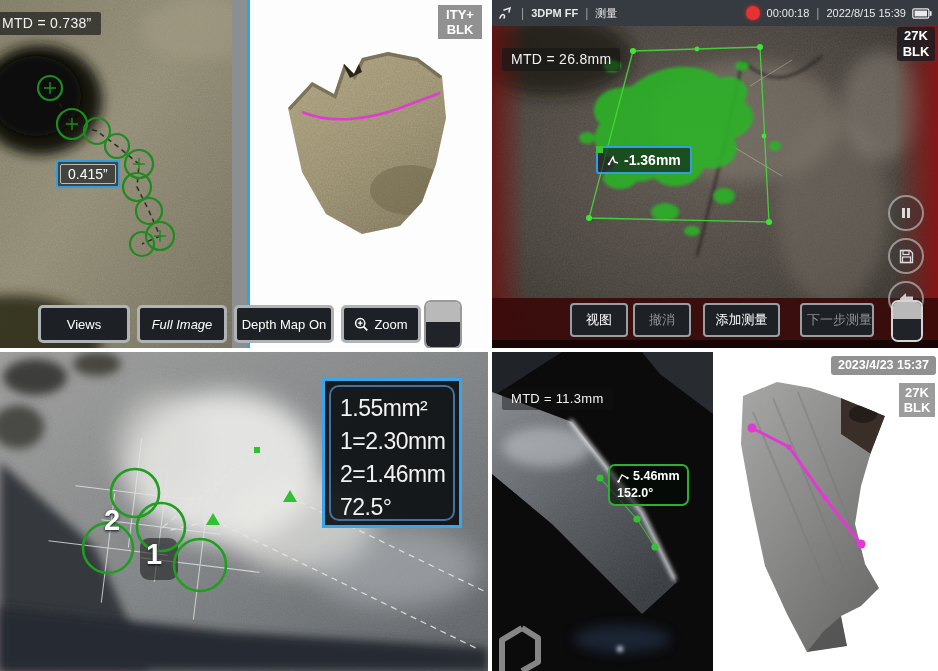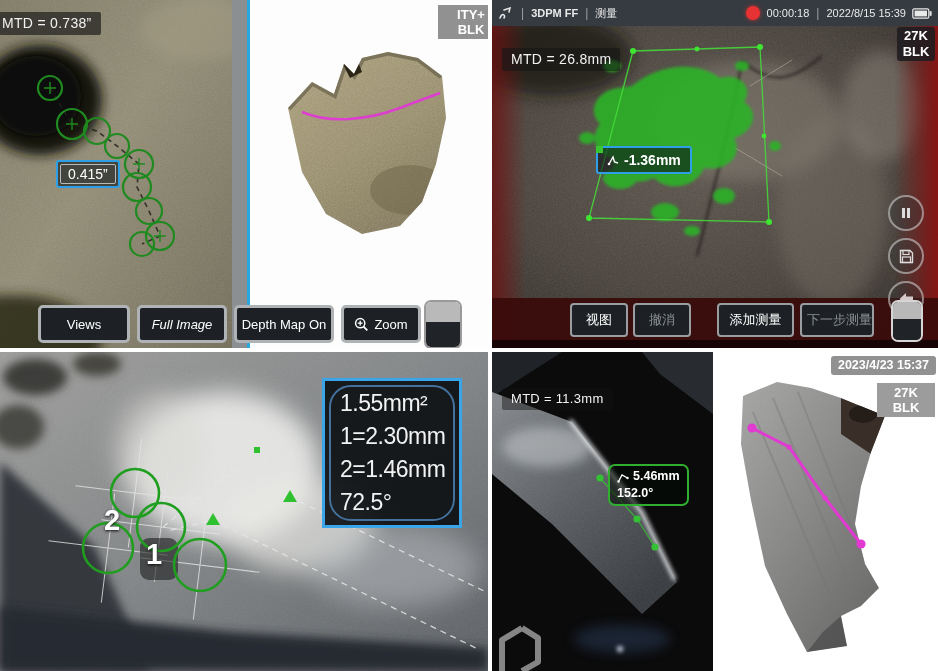--- a/index.html
+++ b/index.html
@@ -10,21 +10,21 @@
   #quadB{left:492px;top:0;width:446px;height:348px;background:#1a1412;}
   #quadC{left:0;top:352px;width:488px;height:319px;background:#555;}
   #quadD{left:492px;top:352px;width:446px;height:319px;background:#fff;}
   svg{display:block;}
   .abs{position:absolute;}
 
   
   .mtd{position:absolute;color:#f2f2f2;font-size:14px;letter-spacing:.3px;
        background:rgba(25,25,25,.68);padding:3px 9px 4px;border-radius:2px;white-space:nowrap;}
   .badge-gray{position:absolute;background:#919191;color:#fff;font-weight:bold;font-size:13px;
-       line-height:15px;text-align:center;border-radius:0;padding:2px 15px;}
+       line-height:15px;text-align:center;border-radius:0;padding:2px 4px;}
   .badge-dark{position:absolute;background:rgba(28,28,32,.85);color:#fff;font-weight:bold;font-size:13px;
        line-height:16px;text-align:center;border-radius:3px;padding:1px 4px;}
   .mlabel-blue{position:absolute;border:2px solid #2e9fe6;border-radius:3px;
        background:rgba(12,18,24,.6);color:#fff;display:flex;align-items:center;}
   .toggle{position:absolute;border:2px solid #9a9a9a;border-radius:7px;overflow:hidden;
        display:flex;flex-direction:column;}
   .toggle .t-top{flex:1;background:#b9b9b9;}
   .toggle .t-bot{flex:1.25;background:#202327;}
 
   
@@ -54,31 +54,31 @@
   #badgeB{right:3px;top:27px;width:30px;}
   #mlabelB{left:104px;top:146px;padding:4px 9px;font-size:14px;font-weight:bold;gap:4px;}
   #mlabelB .corner{position:absolute;left:-2px;top:-2px;width:7px;height:7px;background:#38c531;}
   .side-icons{position:absolute;right:14px;top:195px;display:flex;flex-direction:column;gap:7px;}
   .cicon{width:32px;height:32px;border-radius:50%;border:2px solid rgba(235,235,235,.5);
        background:rgba(55,55,55,.35);display:flex;align-items:center;justify-content:center;}
   #btnrowB .uibtn{height:34px;border-width:2px;border-color:#9b9ea1;font-size:13px;border-radius:4px;}
   #btnrowB .uibtn.disabled{color:#8b9094;}
   #btnView{position:absolute;left:78px;top:303px;width:58px;}
   #btnUndo{position:absolute;left:141px;top:303px;width:58px;}
-  #btnAdd{position:absolute;left:225px;top:303px;width:77px;}
+  #btnAdd{position:absolute;left:211px;top:303px;width:77px;}
   #btnNext{position:absolute;left:308px;top:303px;width:74px;justify-content:flex-end;}
   #toggleB{left:399px;top:300px;width:28px;height:38px;border-color:#d5d5d5;}
 
   
   .c-num{position:absolute;color:#fff;font-size:29px;font-weight:bold;
        text-shadow:0 1px 3px rgba(0,0,0,.9);}
   #resultC{position:absolute;left:322px;top:26px;width:140px;height:150px;box-sizing:border-box;
        border:3px solid #3aa5e8;background:rgba(10,13,16,.9);padding:4px;}
   #resultC .inner{box-sizing:border-box;width:100%;height:100%;border:2px solid #44719e;
-       border-radius:22px;padding:5px 9px;display:flex;flex-direction:column;justify-content:center;}
+       border-radius:10px;padding:5px 9px;display:flex;flex-direction:column;justify-content:space-between;}
   #resultC .line{color:#f2f2f2;font-size:23px;line-height:33px;letter-spacing:-.5px;white-space:nowrap;}
 
   
   #mtdD{left:10px;top:36px;background:rgba(18,18,18,.45);font-size:13px;}
   #mlabelD{position:absolute;left:116px;top:112px;border:2px solid #2fae2f;border-radius:7px;
        background:rgba(4,10,4,.6);color:#fff;font-size:12.5px;font-weight:bold;
        padding:2px 7px;line-height:17px;white-space:nowrap;}
   #dateD{right:2px;top:4px;font-size:12.5px;border-radius:3px;padding:2px 7px;}
   #badgeD{right:3px;top:31px;width:28px;background:#9c9c9c;}
 </style>

